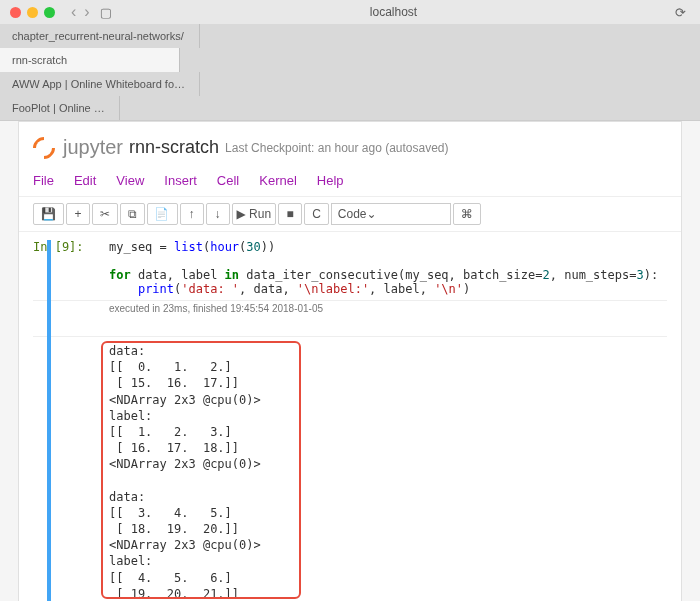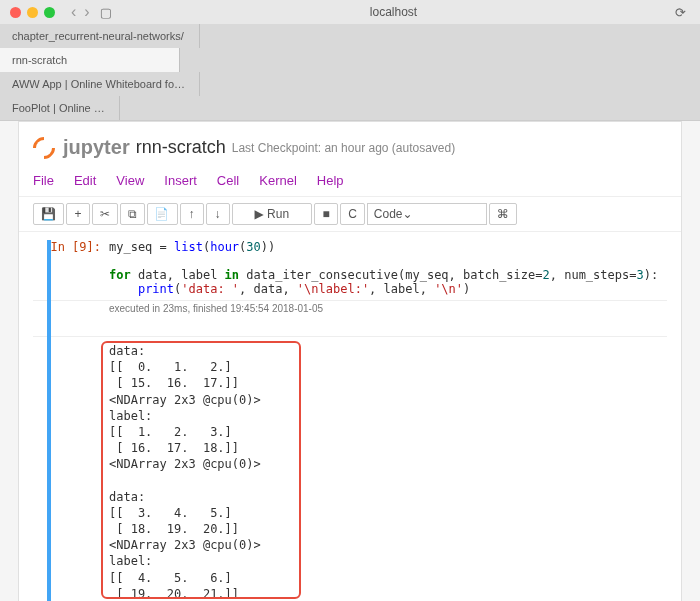--- a/index.html
+++ b/index.html
@@ -12,32 +12,32 @@
   .chev { color: #999; font-size: 16px; margin: 0 4px; }
   .sq { color: #777; margin-left: 6px; }
   .addr { flex: 1; text-align: center; color: #555; font-size: 12px; }
   .reload { color: #666; margin-right: 4px; }
   .tabstrip { display: flex; background: #d9d9d9; font-size: 11px; color: #555; flex-direction: column; }
   .btab { padding: 6px 12px; border-right: 1px solid #c0c0c0; white-space: nowrap; overflow: hidden; text-overflow: ellipsis; }
   .btab.t0 { width: 200px; } .btab.t1 { width: 180px; background:#f5f5f5; } .btab.t2 { width: 200px; } .btab.t3 { width: 120px; }
   .page { background: #fff; margin: 0 18px; border: 1px solid #e0e0e0; height: 560px; padding-top: 10px; }
   .header { display: flex; align-items: center; padding: 4px 14px 10px; }
   .logo { width: 22px; height: 22px; border: 3px solid #f37626; border-radius: 50%; border-top-color:#fff; border-bottom-color:#fff; transform:rotate(45deg); margin-right:8px; }
-  .brand { color: #888; font-size: 20px; font-weight: 700; margin-right: 6px; }
+  .brand { color: #888; font-size: 20px; font-weight: 400; margin-right: 6px; }
   .docname { font-size: 18px; color: #333; }
   .lastcp { color: #888; font-size: 12px; margin-left: 6px; }
   .menubar { display: flex; gap: 20px; padding: 4px 14px 8px; color: #a21caf; font-size: 13px; border-bottom:1px solid #eee; }
   .menubar span { cursor: default; }
   .toolbar { display: flex; align-items: center; gap: 2px; padding: 6px 14px; border-bottom:1px solid #eee; }
   .tbtn { border: 1px solid #ccc; background: #fff; padding: 3px 7px; font-size: 12px; border-radius: 2px; color:#555; min-width:24px; text-align:center; }
-  .tbtn.run { padding: 3px 22px; }
+  .tbtn.run { padding: 3px 4px; }
   .sel { border:1px solid #ccc; padding:3px 6px; font-size:12px; color:#555; width:120px; display:flex; justify-content:flex-start; }
   .nb { padding: 8px 14px; font-family: Menlo, Consolas, monospace; font-size: 12px; color: #333; }
   .in-row { display:flex; }
-  .prompt { color: #c2410c; width: 76px; text-align:right; padding-right:8px; position:relative; }
+  .prompt { color: #4d7c0f; width: 76px; padding-right:8px; position:relative; }
   .prompt::before { content:""; position:absolute; left:14px; top:0; bottom:-500px; width:4px; background:#42A5F5; }
   .code { white-space: pre; }
   .kw { color: #008000; font-weight: bold; }
   .fn { color: #00f; }
   .str { color: #BA2121; }
   .num { color: #006666; }
   .id { color: #333; }
   .exec { font-family: -apple-system, sans-serif; font-size: 10px; color: #777; padding: 2px 0 22px 76px; border-top:1px solid #eee; border-bottom:1px solid #eee; margin-top:4px; }
   .out { white-space: pre; padding-left: 76px; padding-top:6px; line-height:1.35; }
   .hl { border: 2px solid #e74c3c; border-radius: 6px; position:absolute; }

